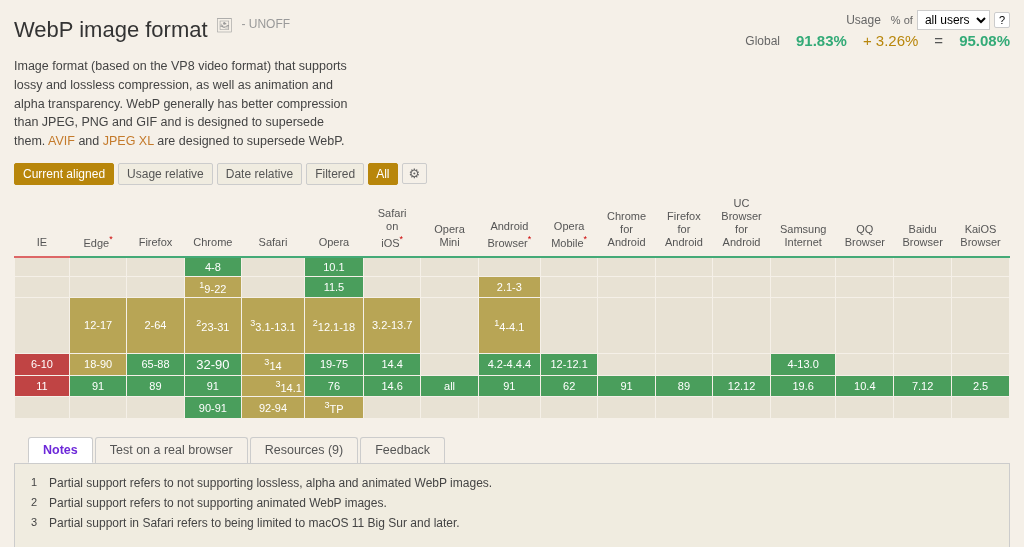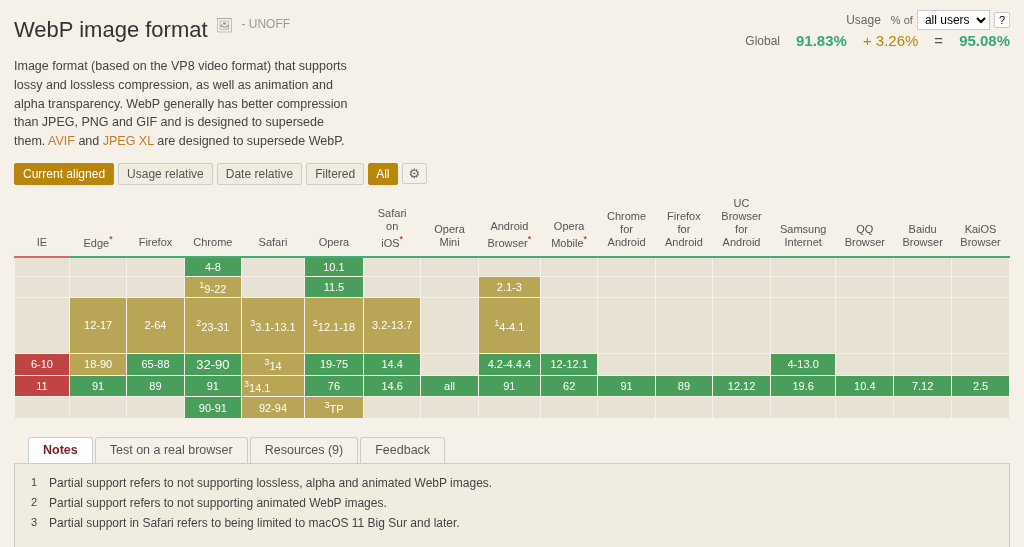--- a/index.html
+++ b/index.html
@@ -38,21 +38,21 @@
     .compat-section { padding: 0 14px; overflow-x: auto; }
     .compat-table { border-collapse: collapse; font-size: 11px; width: 100%; }
     .compat-table th { text-align: center; vertical-align: bottom; padding: 4px 3px 6px; font-weight: normal; font-size: 11px; color: #555; line-height: 1.2; border-bottom: 2px solid #4a7; min-width: 46px; }
     .compat-table th.ie-col { border-bottom: 2px solid #d66; min-width: 38px; }
     .compat-table th sup { color: #c00; font-size: 9px; }
     td { padding: 1px; border: 1px solid #f5f0e8; }
 
     
     .bottom-tabs { display: flex; padding: 8px 14px 0; border-bottom: none; margin-top: 6px; }
     .tab { padding: 5px 14px; font-size: 12.5px; cursor: pointer; border: 1px solid #ccc; background: #f5f0e8; color: #555; border-bottom: none; margin-right: 2px; border-radius: 3px 3px 0 0; }
-    .tab.active { background: white; border-bottom: 1px solid white; color: #7f1d1d; font-weight: bold; }
+    .tab.active { background: white; border-bottom: 1px solid white; color: #6d28d9; font-weight: bold; }
 
     
     .notes-section { background: #f0ece0; border: 1px solid #ccc; padding: 12px 16px; margin: 0 14px; }
     .note-item { display: flex; gap: 6px; margin-bottom: 6px; font-size: 12px; color: #444; align-items: flex-start; }
     .note-num { color: #444; font-size: 11px; min-width: 12px; }
   </style>
 </head>
 <body>
 <div class="page">
 
@@ -198,21 +198,21 @@
             <td style="text-align: center; padding: 3px 2px; border: 1px solid rgb(245, 240, 232); min-width: 44px; background: rgb(74, 158, 92); color: white; font-size: 11px;">4-13.0</td>
             <td style="text-align: center; padding: 1px; border: 1px solid rgb(245, 240, 232); min-width: 44px; background: rgb(232, 226, 212);"></td>
             <td style="text-align: center; padding: 1px; border: 1px solid rgb(245, 240, 232); min-width: 44px; background: rgb(232, 226, 212);"></td>
             <td style="text-align: center; padding: 1px; border: 1px solid rgb(245, 240, 232); min-width: 44px; background: rgb(232, 226, 212);"></td>
           </tr>
           <tr>
             <td style="text-align: center; padding: 3px 2px; border: 1px solid rgb(245, 240, 232); min-width: 44px; background: rgb(192, 68, 68); color: white; font-size: 11px;">11</td>
             <td style="text-align: center; padding: 3px 2px; border: 1px solid rgb(245, 240, 232); min-width: 44px; background: rgb(74, 158, 92); color: white; font-size: 11px;">91</td>
             <td style="text-align: center; padding: 3px 2px; border: 1px solid rgb(245, 240, 232); min-width: 44px; background: rgb(74, 158, 92); color: white; font-size: 11px;">89</td>
             <td style="text-align: center; padding: 3px 2px; border: 1px solid rgb(245, 240, 232); min-width: 44px; background: rgb(74, 158, 92); color: white; font-size: 11px;">91</td>
-            <td style="text-align: left; padding: 3px 2px; border: 1px solid rgb(245, 240, 232); min-width: 44px; background: rgb(184, 165, 85); color: rgb(255, 255, 255); font-size: 11px;"><sup style="color:#fff;font-size:9px;">3</sup>14.1</td>
+            <td style="text-align: right; padding: 3px 2px; border: 1px solid rgb(245, 240, 232); min-width: 44px; background: rgb(184, 165, 85); color: rgb(255, 255, 255); font-size: 11px;"><sup style="color:#fff;font-size:9px;">3</sup>14.1</td>
             <td style="text-align: center; padding: 3px 2px; border: 1px solid rgb(245, 240, 232); min-width: 44px; background: rgb(74, 158, 92); color: white; font-size: 11px;">76</td>
             <td style="text-align: center; padding: 3px 2px; border: 1px solid rgb(245, 240, 232); min-width: 44px; background: rgb(74, 158, 92); color: white; font-size: 11px;">14.6</td>
             <td style="text-align: center; padding: 3px 2px; border: 1px solid rgb(245, 240, 232); min-width: 44px; background: rgb(74, 158, 92); color: white; font-size: 11px;">all</td>
             <td style="text-align: center; padding: 3px 2px; border: 1px solid rgb(245, 240, 232); min-width: 44px; background: rgb(74, 158, 92); color: white; font-size: 11px;">91</td>
             <td style="text-align: center; padding: 3px 2px; border: 1px solid rgb(245, 240, 232); min-width: 44px; background: rgb(74, 158, 92); color: white; font-size: 11px;">62</td>
             <td style="text-align: center; padding: 3px 2px; border: 1px solid rgb(245, 240, 232); min-width: 44px; background: rgb(74, 158, 92); color: white; font-size: 11px;">91</td>
             <td style="text-align: center; padding: 3px 2px; border: 1px solid rgb(245, 240, 232); min-width: 44px; background: rgb(74, 158, 92); color: white; font-size: 11px;">89</td>
             <td style="text-align: center; padding: 3px 2px; border: 1px solid rgb(245, 240, 232); min-width: 44px; background: rgb(74, 158, 92); color: white; font-size: 11px;">12.12</td>
             <td style="text-align: center; padding: 3px 2px; border: 1px solid rgb(245, 240, 232); min-width: 44px; background: rgb(74, 158, 92); color: white; font-size: 11px;">19.6</td>
             <td style="text-align: center; padding: 3px 2px; border: 1px solid rgb(245, 240, 232); min-width: 44px; background: rgb(74, 158, 92); color: white; font-size: 11px;">10.4</td>

